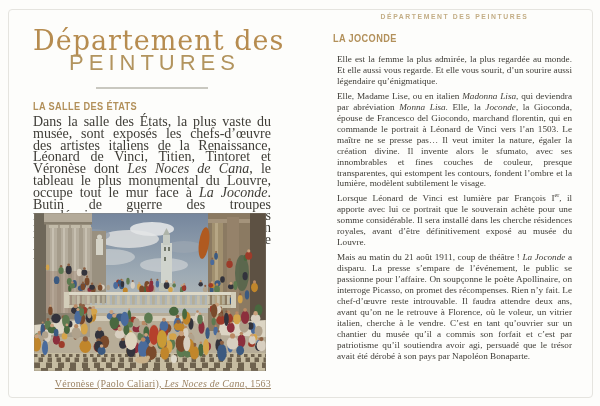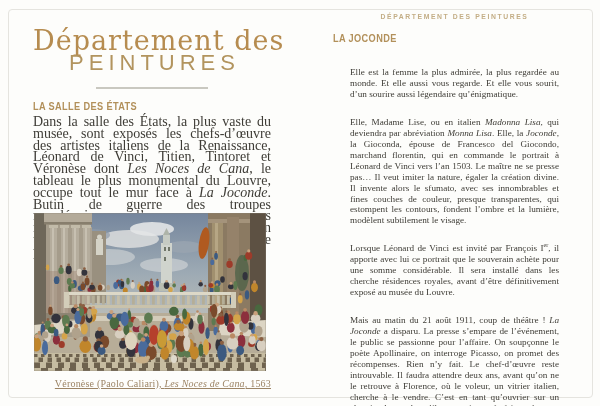--- a/index.html
+++ b/index.html
@@ -46,21 +46,21 @@
   .running-header{
     position:absolute;top:13px;left:0;width:100%;text-align:center;
     font-family:"Liberation Sans",sans-serif;font-weight:700;
     font-size:6.8px;letter-spacing:1.6px;color:#c3ad85;white-space:nowrap;
   }
   .heading-right{position:absolute;top:33px;left:0;}
   .text-right{
     position:absolute;top:50px;left:0;width:243px;
     font-size:9.2px;line-height:10.95px;text-align:justify;color:#3e3c36;
   }
-  .text-right p{margin:17px;padding:0;}
+  .text-right p{margin:4px;padding:0;}
   sup{font-size:6px;vertical-align:super;line-height:0;}
   i{font-style:italic;}
 </style>
 </head>
 <body>
 
 <div class="spread">
   <div class="page-frame"></div>
 
   <div class="left-page">
@@ -641,17 +641,17 @@
 
     <div class="caption"><span>Véronèse (Paolo Caliari), </span><i>Les Noces de Cana</i><span>, 1563</span></div>
   </div>
 
   <div class="right-page">
     <div class="running-header">DÉPARTEMENT DES PEINTURES</div>
     <div class="heading-right h-gold">LA JOCONDE</div>
     <div class="text-right">
       <p><span>Elle est la femme la plus admirée, la plus regardée au monde. Et elle aussi vous regarde. Et elle vous sourit, d’un sourire aussi légendaire qu’énigmatique.</span></p>
       <p><span>Elle, Madame Lise, ou en italien </span><i>Madonna Lisa</i><span>, qui deviendra par abréviation </span><i>Monna Lisa</i><span>. Elle, la </span><i>Joconde</i><span>, la Gioconda, épouse de Francesco del Giocondo, marchand florentin, qui en commande le portrait à Léonard de Vinci vers l’an 1503. Le maître ne se presse pas… Il veut imiter la nature, égaler la création divine. Il invente alors le sfumato, avec ses innombrables et fines couches de couleur, presque transparentes, qui estompent les contours, fondent l’ombre et la lumière, modèlent subtilement le visage.</span></p>
-      <p><span>Lorsque Léonard de Vinci est invité par François I</span><sup>er</sup><span>, il apporte avec lui ce portrait que le souverain achète pour une somme considérable. Il sera installé dans les cherche résidences royales, avant d’être définitivement exposé au musée du Louvre.</span></p>
+      <p><span>Lorsque Léonard de Vinci est lumière par François I</span><sup>er</sup><span>, il apporte avec lui ce portrait que le souverain achète pour une somme considérable. Il sera installé dans les cherche résidences royales, avant d’être définitivement exposé au musée du Louvre.</span></p>
       <p><span>Mais au matin du 21 août 1911, coup de théâtre&nbsp;! </span><i>La Joconde</i><span> a disparu. La presse s’empare de l’événement, le public se passionne pour l’affaire. On soupçonne le poète Apollinaire, on interroge Picasso, on promet des récompenses. Rien n’y fait. Le chef-d’œuvre reste introuvable. Il faudra attendre deux ans, avant qu’on ne le retrouve à Florence, où le voleur, un vitrier italien, cherche à le vendre. C’est en tant qu’ouvrier sur un chantier du musée qu’il a commis son forfait et c’est par patriotisme qu’il soutiendra avoir agi, persuadé que le trésor avait été dérobé à son pays par Napoléon Bonaparte.</span></p>
     </div>
   </div>
 </div>
 
 </body></html>

